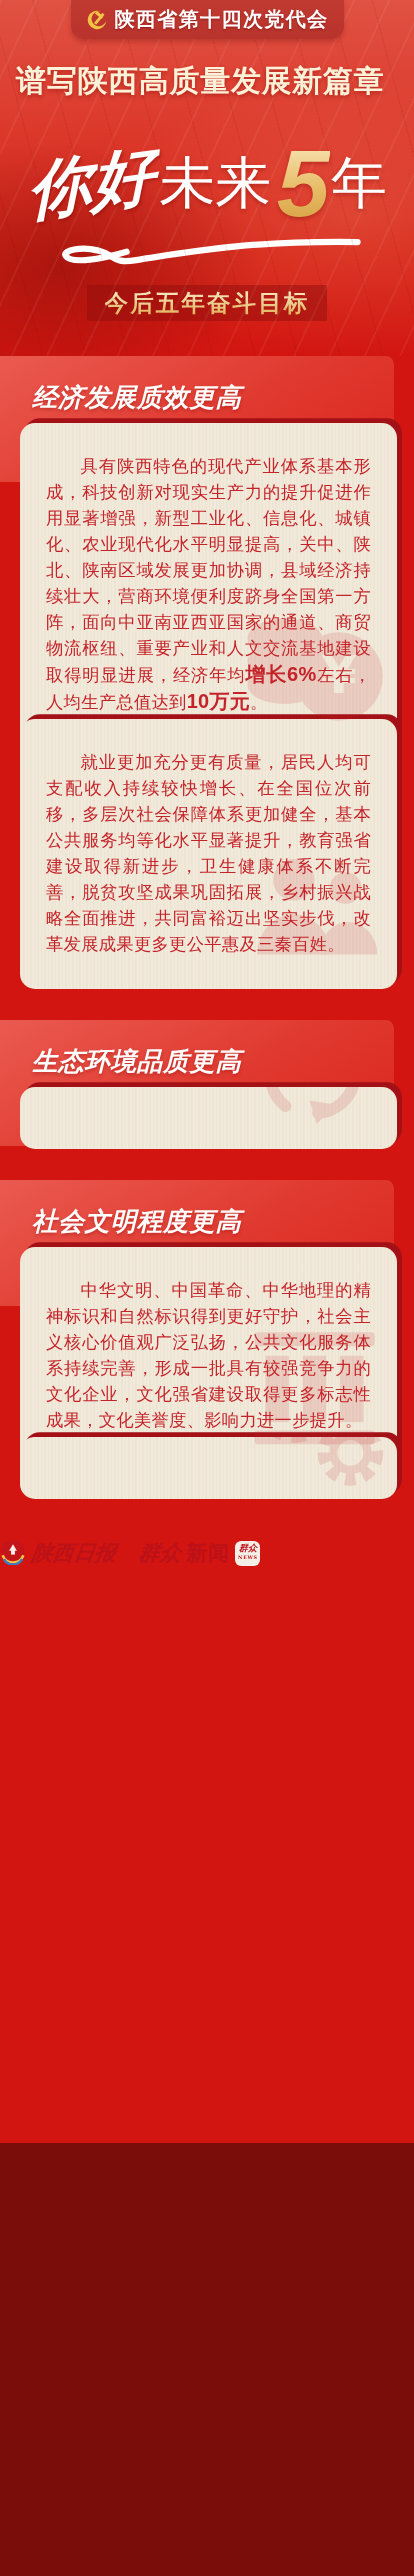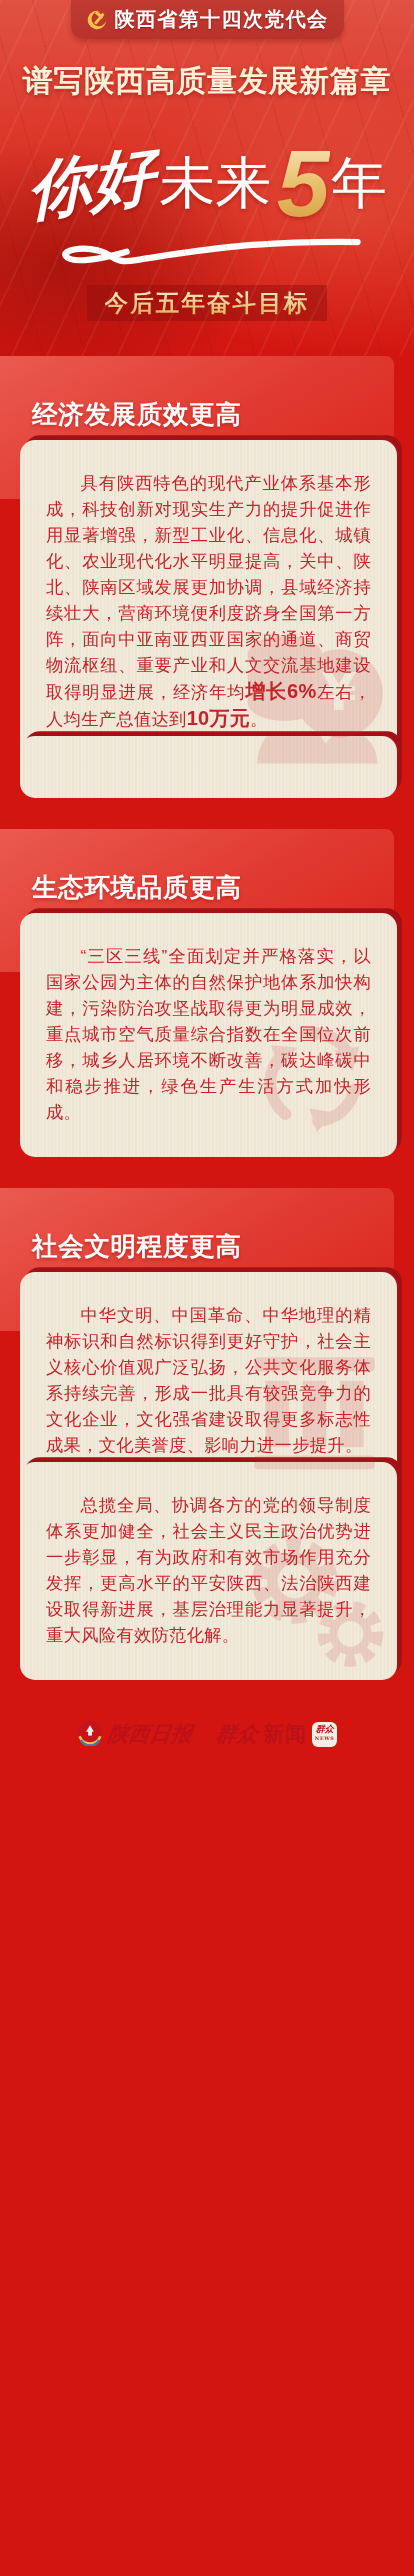--- a/index.html
+++ b/index.html
@@ -1,17 +1,17 @@
 <!DOCTYPE html>
 <html style="font-size:11px"><head>
 <meta charset="utf-8">
 <style>
   html,body{margin:0;padding:0;background:#7a0c09;}
   .poster{
-    position:relative;width:414px;height:2576px;margin:0 auto;
+    position:relative;width:414px;height:2143px;margin:0 auto;
     background:#d21510;overflow:hidden;
     font-family:"Liberation Sans","DejaVu Sans",sans-serif;
   }
   
   .hero{
     position:relative;height:356px;
     background:
       radial-gradient(290px 180px at 15% 75%, rgba(90,0,0,0.35), rgba(90,0,0,0) 70%),
       radial-gradient(345px 207px at 85% 60%, rgba(255,190,150,0.18), rgba(255,190,150,0) 70%),
       linear-gradient(180deg,#e05243 0%,#dc3a2c 35%,#d62317 70%,#d21510 100%);
@@ -31,23 +31,24 @@
     display:flex;align-items:center;justify-content:center;gap:7px;
     box-shadow:0 2.1px 5.5px rgba(100,0,0,0.25);
   }
   .banner .emblem{width:22px;height:22px;flex:0 0 auto;}
   .banner-title{
     color:#ffffff;font-size:20px;font-weight:bold;letter-spacing:1.4px;
     font-family:"Liberation Serif","DejaVu Serif",serif;
     text-shadow:0 1.4px 2.1px rgba(110,0,0,0.5);white-space:nowrap;
   }
   .main-title{
-    position:relative;margin-top:22px;text-align:center;
+    position:relative;margin-top:22px;
     font-size:30px;font-weight:900;color:#fdf2d8;letter-spacing:0.7px;
     text-shadow:0 2.1px 4.1px rgba(130,0,0,0.45);
+    padding-left:16px;
   }
   .slogan{
     position:relative;margin-top:29px;height:104px;
     display:flex;align-items:center;justify-content:center;
   }
   .slogan-script{
     font-family:"DejaVu Serif","Liberation Serif",serif;
     font-style:italic;font-weight:bold;color:#ffffff;font-size:64px;
     transform:rotate(-8deg) skewX(-6deg);line-height:1;
     text-shadow:1.4px 2.1px 3.5px rgba(120,0,0,0.4);margin-right:4.1px;
@@ -72,23 +73,24 @@
   .subtitle{
     font-size:23.5px;font-weight:900;letter-spacing:2.1px;
     background:linear-gradient(180deg,#f7e7bd 15%,#e3b966 80%);
     -webkit-background-clip:text;background-clip:text;color:transparent;
   }
   
   .sections{position:relative;}
   .section{position:relative;margin-bottom:31px;}
   .panel{
     width:394px;box-sizing:border-box;
-    padding:42px 0 69px 32px;
+    padding:25px 0 69px 32px;
     border-radius:0 8.3px 8.3px 0;
     background:linear-gradient(150deg,#ea5a50 0%,#e0392f 55%,#da251d 100%);
+    font-style:italic;
   }
   .sec-heading{
     margin:0;color:#ffffff;font-size:25.5px;font-weight:900;
     letter-spacing:0.7px;line-height:32px;
     text-shadow:0 2.1px 3.5px rgba(140,10,10,0.4);
   }
   .card{
     position:relative;width:377px;box-sizing:border-box;
     margin:-59px 0 0 20px;
     background:
@@ -106,21 +108,21 @@
   }
   .card-text .seg-bold{font-weight:900;font-size:20px;}
   .wm{
     position:absolute;right:9.7px;bottom:7px;z-index:1;
     width:145px;height:145px;opacity:0.14;pointer-events:none;
   }
   .wm svg{width:100%;height:100%;}
   
   .footer{
     position:relative;margin-top:40px;
-    display:flex;align-items:center;justify-content:center;gap:23.5px;
+    display:flex;align-items:center;gap:23.5px;
   }
   .logo{display:flex;align-items:center;gap:5.5px;}
   .daily-name,.news-script{
     font-family:"DejaVu Serif","Liberation Serif",serif;
     font-style:italic;font-weight:bold;color:#bb1118;font-size:21px;
     transform:skewX(-8deg);
   }
   .news-bold{color:#bb1118;font-size:21px;font-weight:900;letter-spacing:0.7px;}
   .news-badge{
     width:25px;height:25px;border-radius:6.2px;background:#f4efe6;
@@ -180,37 +182,37 @@
                 <ellipse cx="62" cy="130" rx="54" ry="28"></ellipse>
                 <circle cx="140" cy="118" r="64"></circle>
               </g>
               <text x="140" y="142" font-size="74" text-anchor="middle" fill="#f1e9da" font-weight="bold" font-family="DejaVu Sans,sans-serif">¥</text>
             </svg></span>
       </div>
     </div>
 
     <div class="section">
       <div class="card">
+        <p class="card-text"><span>就业更加充分更有质量，居民人均可支配收入持续较快增长、在全国位次前移，多层次社会保障体系更加健全，基本公共服务均等化水平显著提升，教育强省建设取得新进步，卫生健康体系不断完善，脱贫攻坚成果巩固拓展，乡村振兴战略全面推进，共同富裕迈出坚实步伐，改革发展成果更多更公平惠及三秦百姓。</span></p>
         <span class="wm"><svg viewBox="0 0 210 210">
               <g fill="#c1272d">
                 <circle cx="75" cy="62" r="30"></circle>
                 <path d="M22 170 a53 58 0 0 1 106 0 z"></path>
                 <circle cx="150" cy="74" r="23"></circle>
                 <path d="M112 170 a42 47 0 0 1 84 0 z"></path>
               </g>
             </svg></span>
       </div>
     </div>
 
     <div class="section">
       <div class="panel">
         <h2 class="sec-heading">生态环境品质更高</h2>
       </div>
       <div class="card">
-        <p class="card-text"><span>“三区三线”全面划定并严格落实，以国家公园为主体的自然保护地体系加快构建，污染防治攻坚战取得更为明显成效，重点城市空气质量综合指数在全国位次前移，城乡人居环境不断改善，碳达峰碳中和稳步推进，绿色生产生活方式加快形成。</span></p>
         <span class="wm"><svg viewBox="0 0 210 210">
               <g fill="none" stroke="#c1272d" stroke-width="17" stroke-linecap="round">
                 <path d="M63 158 A58 58 0 0 1 56 74"></path>
                 <path d="M94 42 A58 58 0 0 1 158 78"></path>
                 <path d="M163 122 A58 58 0 0 1 110 168"></path>
               </g>
               <g fill="#c1272d">
                 <path d="M42 58 L80 62 L54 94 Z"></path>
                 <path d="M170 60 L160 96 L134 66 Z"></path>
                 <path d="M98 150 L136 156 L108 184 Z"></path>
@@ -232,21 +234,20 @@
                 <rect x="88" y="62" width="34" height="96"></rect>
                 <rect x="142" y="62" width="34" height="96"></rect>
                 <rect x="18" y="170" width="174" height="20" rx="5"></rect>
               </g>
             </svg></span>
       </div>
     </div>
 
     <div class="section">
       <div class="card">
-        <p class="card-text"><span>总揽全局、协调各方的党的领导制度体系更加健全，社会主义民主政治优势进一步彰显，有为政府和有效市场作用充分发挥，更高水平的平安陕西、法治陕西建设取得新进展，基层治理能力显著提升，重大风险有效防范化解。</span></p>
         <span class="wm"><svg viewBox="0 0 230 230">
               <g fill="none" stroke="#c1272d">
                 <circle cx="84" cy="84" r="50" stroke-width="36" stroke-dasharray="19 13"></circle>
                 <circle cx="84" cy="84" r="36" stroke-width="17"></circle>
                 <circle cx="172" cy="168" r="38" stroke-width="28" stroke-dasharray="15 11"></circle>
                 <circle cx="172" cy="168" r="27" stroke-width="13"></circle>
               </g>
             </svg></span>
       </div>
     </div>

